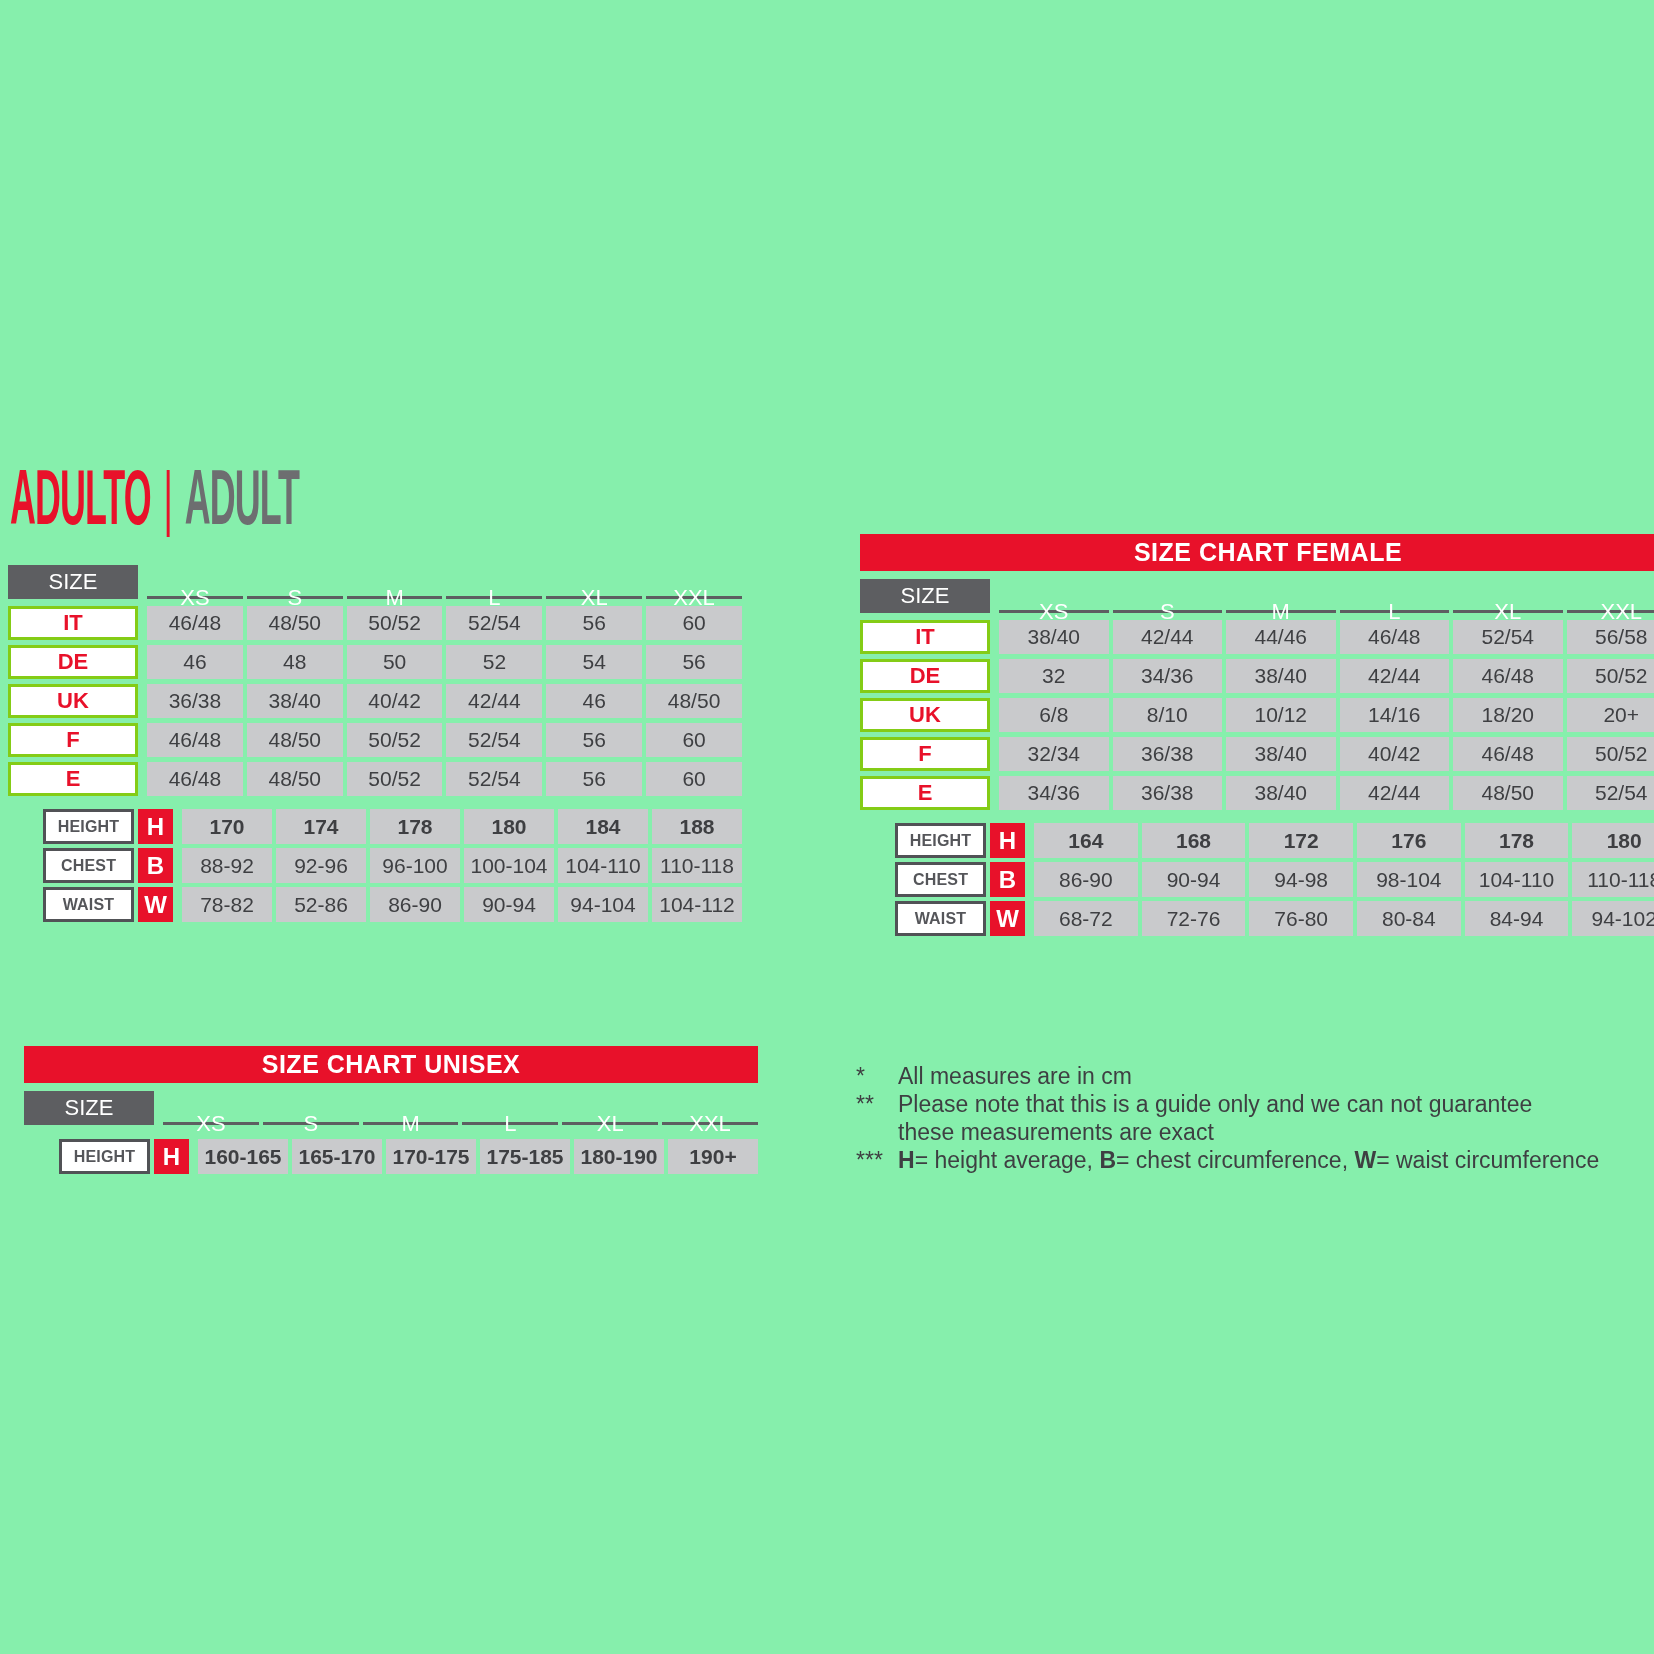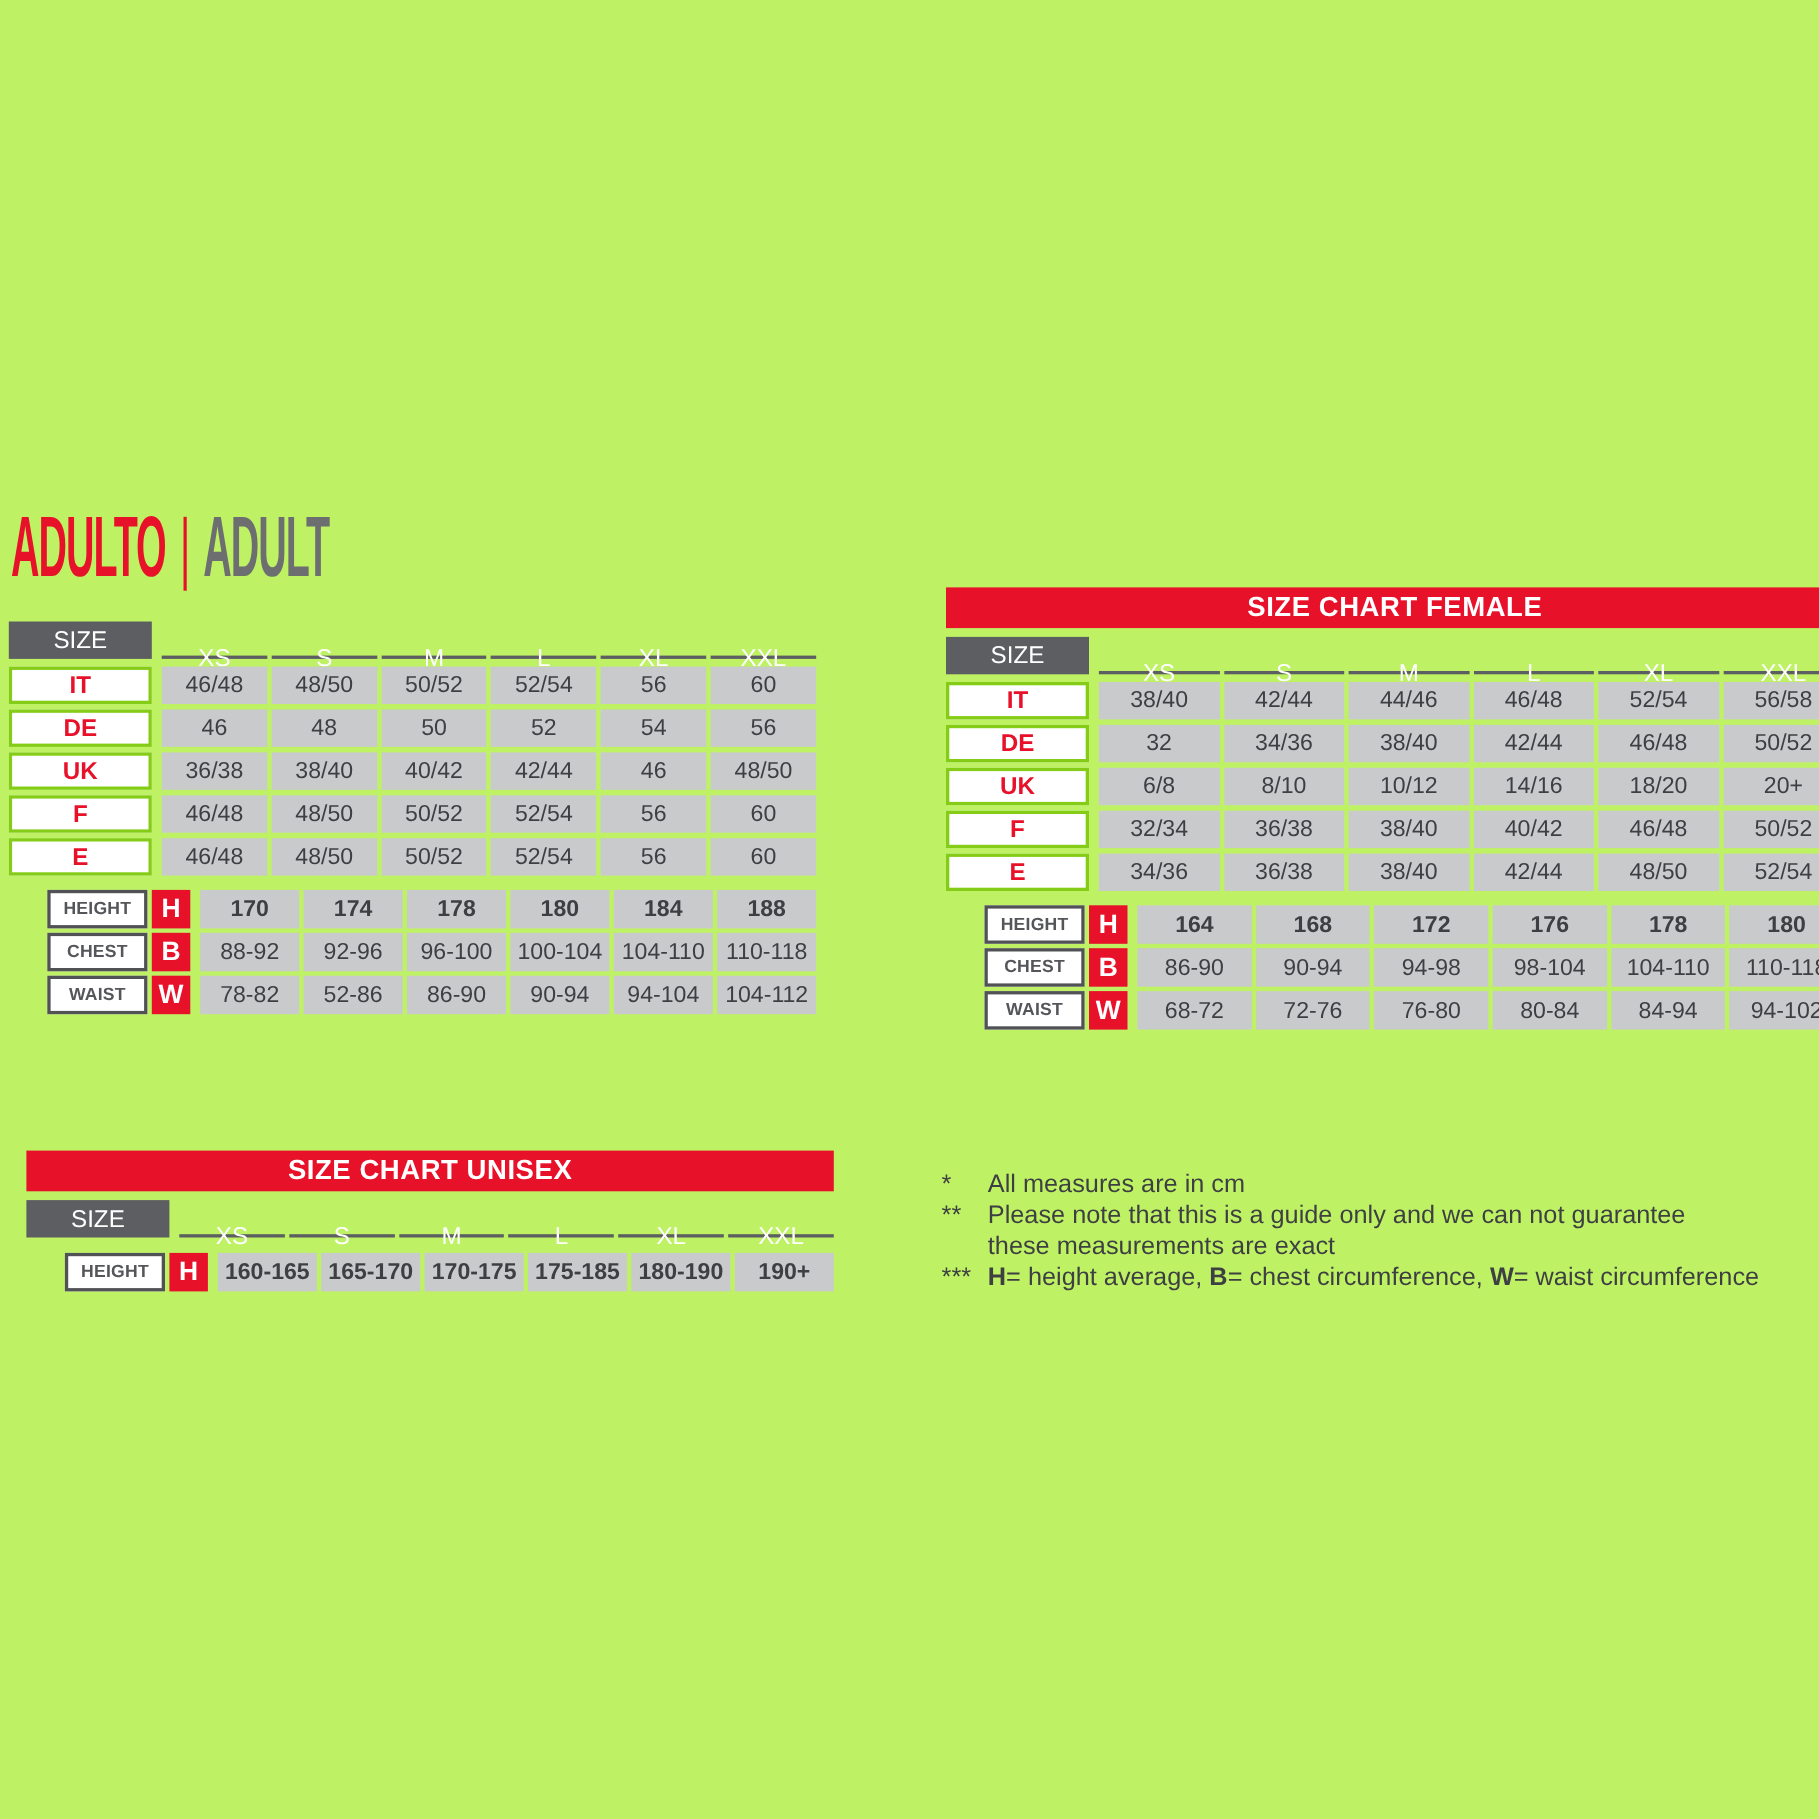--- a/index.html
+++ b/index.html
@@ -1,17 +1,17 @@
 <!DOCTYPE html>
 <html><head>
 <meta charset="utf-8">
 <style>
   html,body{margin:0;padding:0;background:#ffffff;}
   body{font-family:"Liberation Sans", sans-serif;}
-  .canvas{position:relative;width:1654px;height:1654px;background:#bef264;overflow:hidden;}
+  .canvas{position:relative;width:1654px;height:1654px;background:#86efac;overflow:hidden;}
 
   
   .page-title{position:absolute;left:10px;top:452px;height:90px;}
   .title-scale{display:flex;align-items:center;transform:scaleX(0.46);transform-origin:left center;white-space:nowrap;
                font-weight:bold;font-size:78px;line-height:90px;letter-spacing:-2px;}
   .t-red{color:#e8112a;}
   .t-gray{color:#6d6e70;}
   .t-sep{color:#e8112a;font-weight:400;font-size:78px;margin:0 28px;transform:scaleY(0.92);}
 
   

